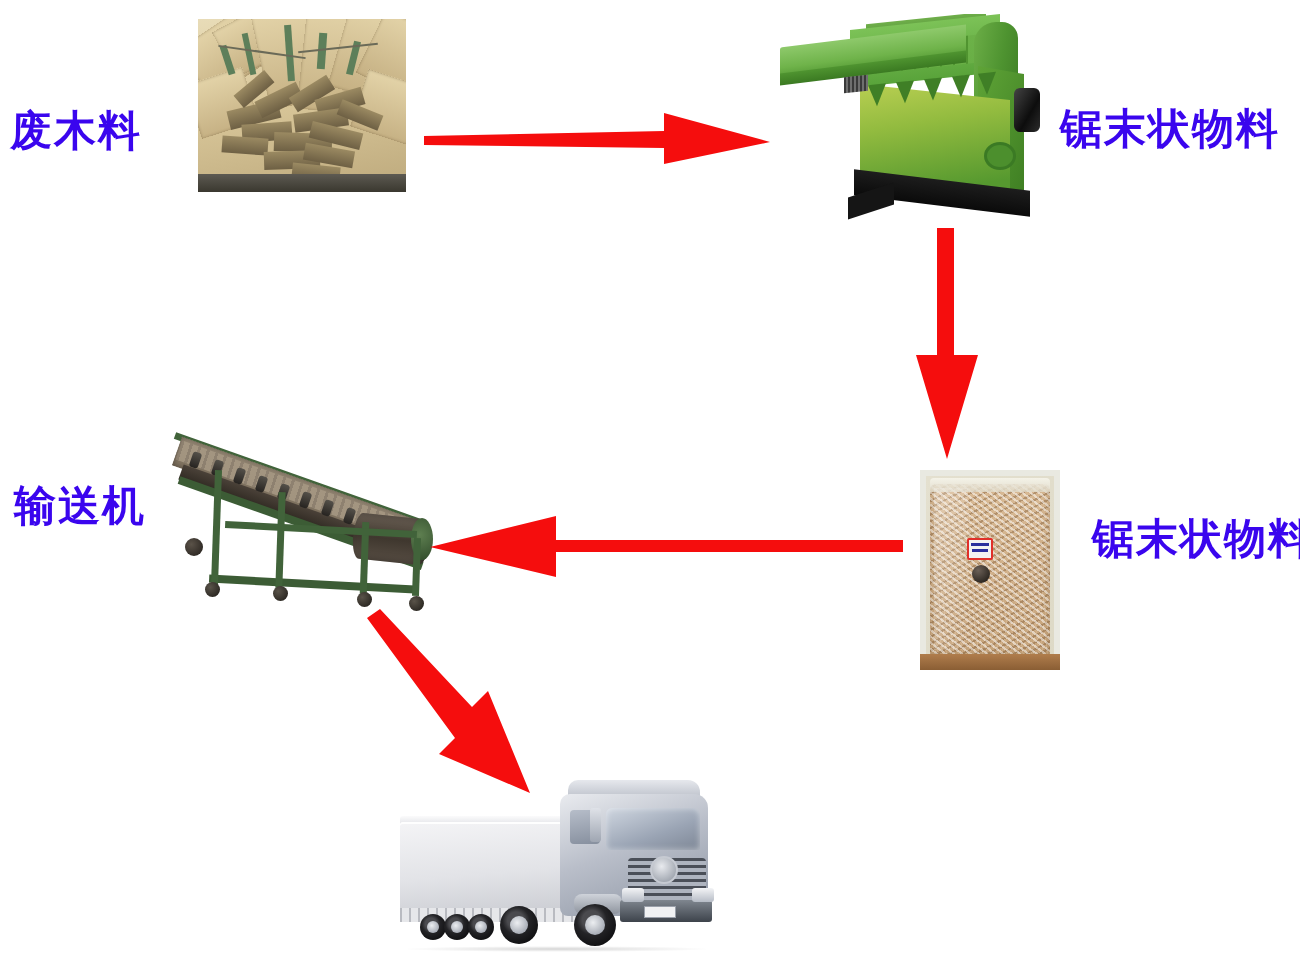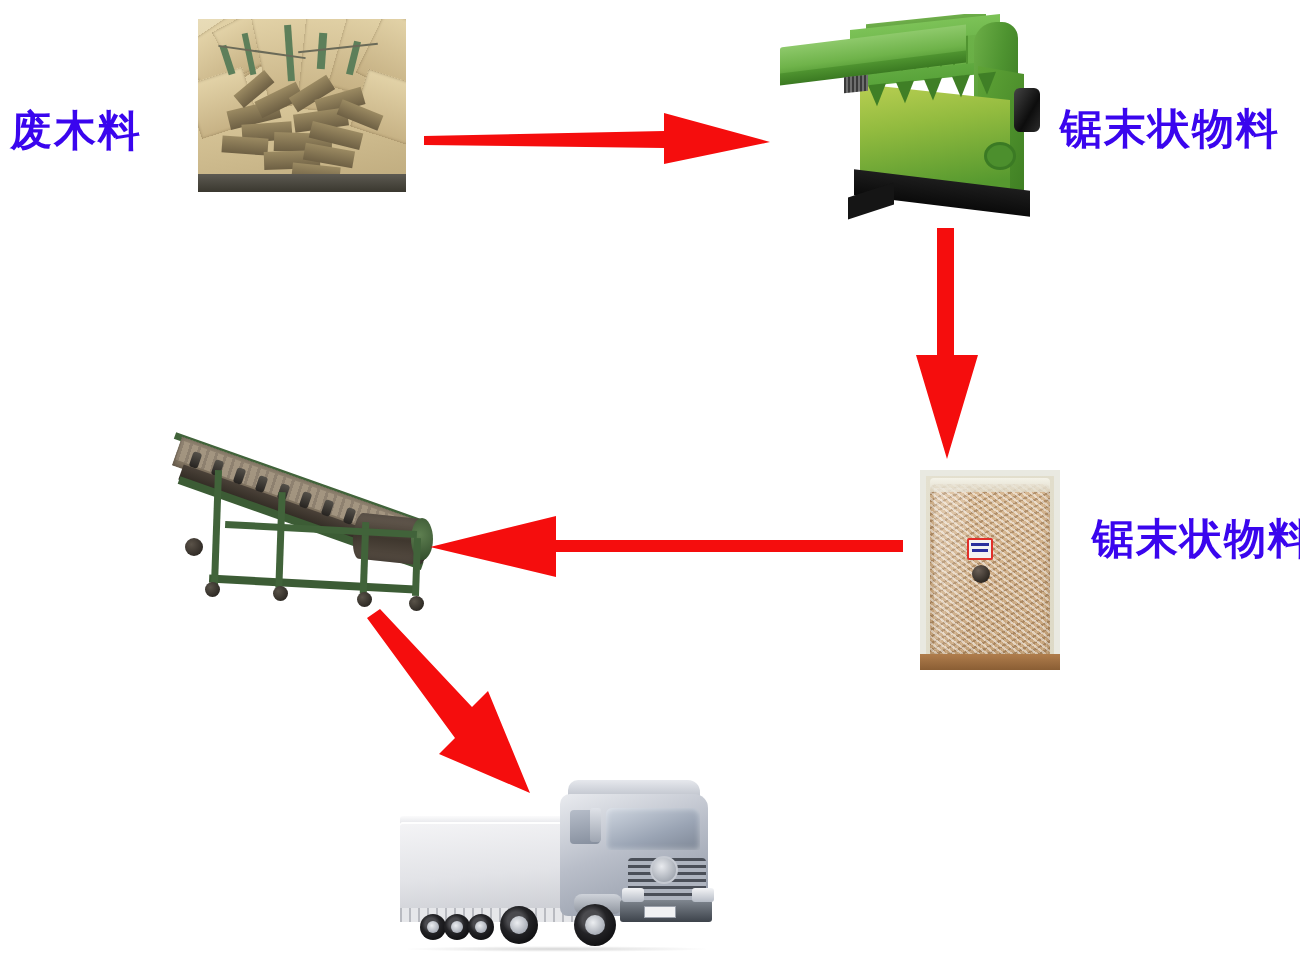--- a/index.html
+++ b/index.html
@@ -449,20 +449,21 @@
     <div class="cv cv-leg" style="left:112px; top:62px;  height:96px;  transform:rotate(2deg);"></div>
     <div class="cv cv-leg" style="left:196px; top:92px;  height:72px;  transform:rotate(2deg);"></div>
     <div class="cv cv-leg" style="left:248px; top:108px; height:58px;  transform:rotate(2deg);"></div>
     <div class="cv cv-leg" style="left:60px;  top:96px;  width:192px; height:7px; transform:rotate(3deg);"></div>
 
     <div class="cv-wheel" style="left:40px;  top:152px;"></div>
     <div class="cv-wheel" style="left:108px; top:156px;"></div>
     <div class="cv-wheel" style="left:192px; top:162px;"></div>
     <div class="cv-wheel" style="left:244px; top:166px;"></div>
   </div>
+  <div class="node-label" style="left:14px; top:485px;">输送机</div>
 
   <div class="photo" id="photo-truck">
     <div class="tk tk-ground-shadow"></div>
     <div class="tk tk-trailer-top"></div>
     <div class="tk tk-trailer"></div>
     <div class="tk tk-trailer-skirt"></div>
     <div class="tk tk-cab-roof"></div>
     <div class="tk tk-cab"></div>
     <div class="tk tk-sidewin"></div>
     <div class="tk tk-windshield"></div>

